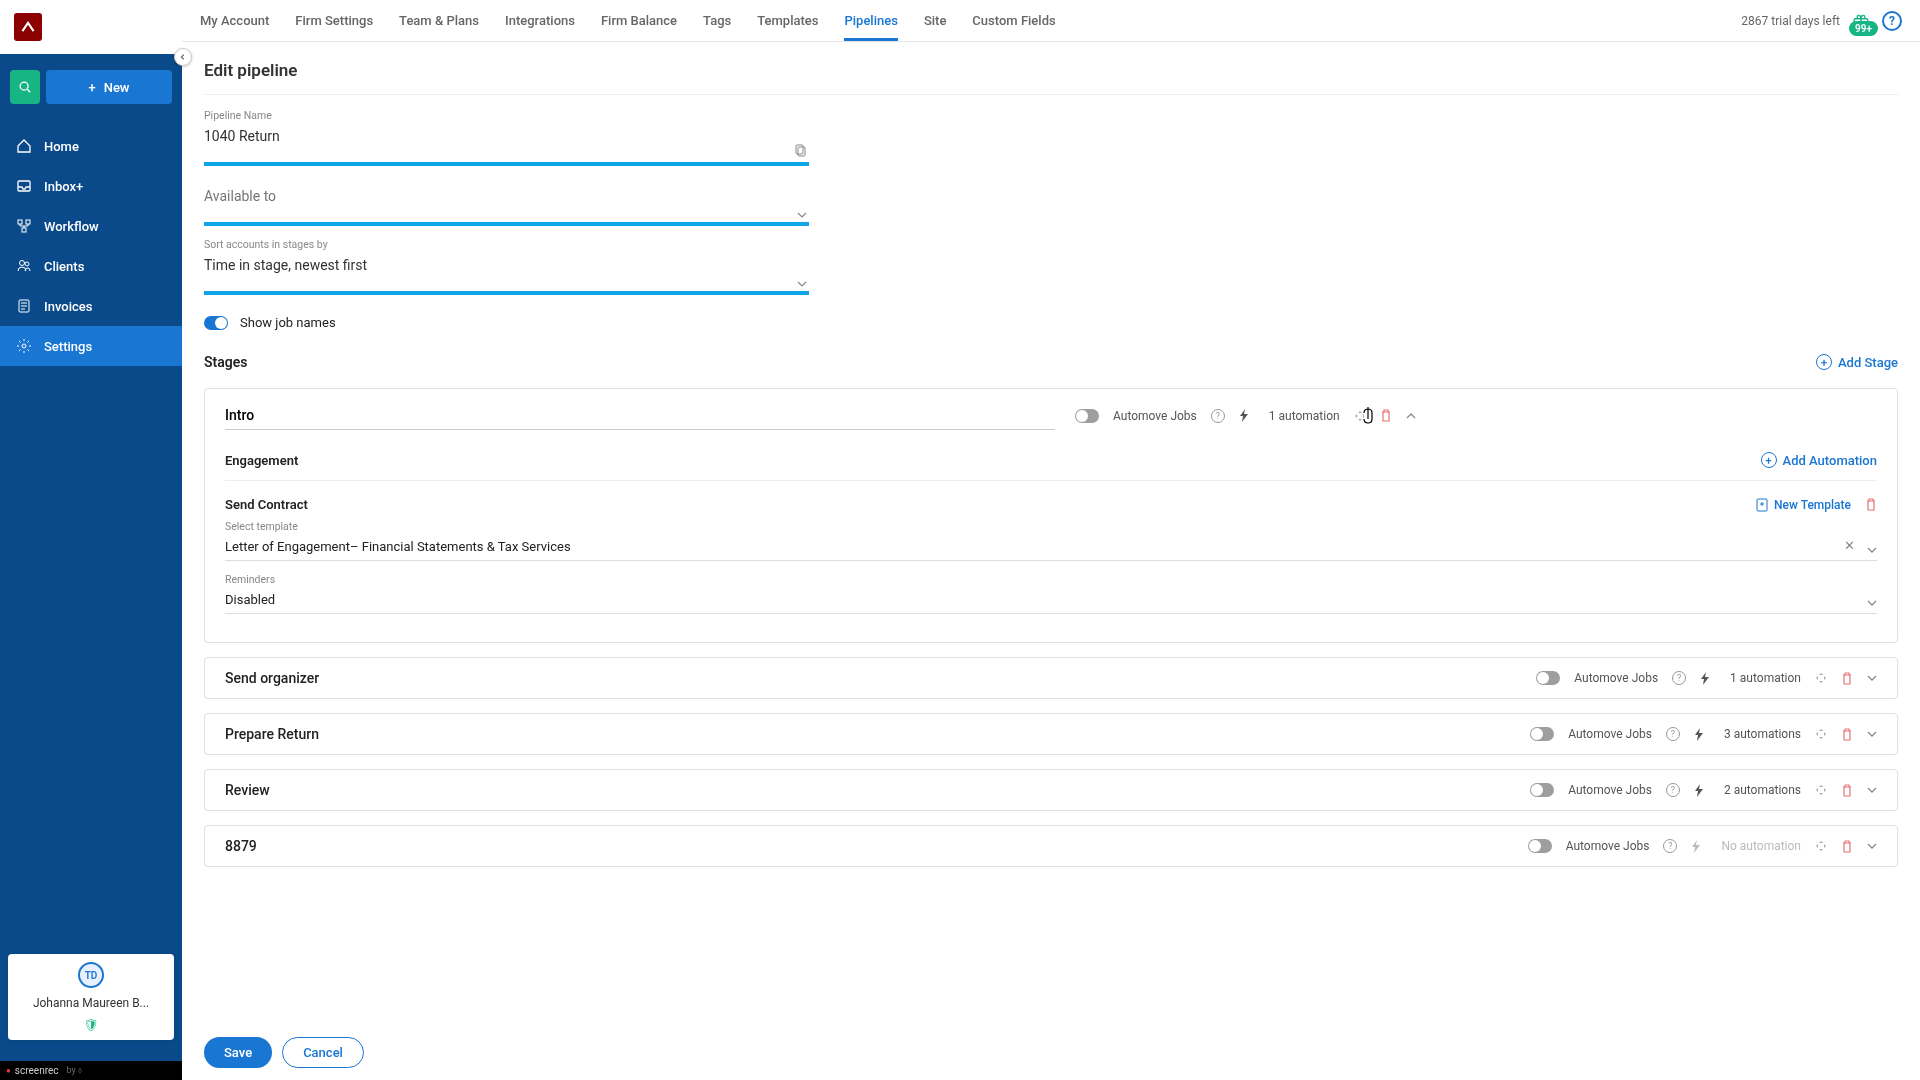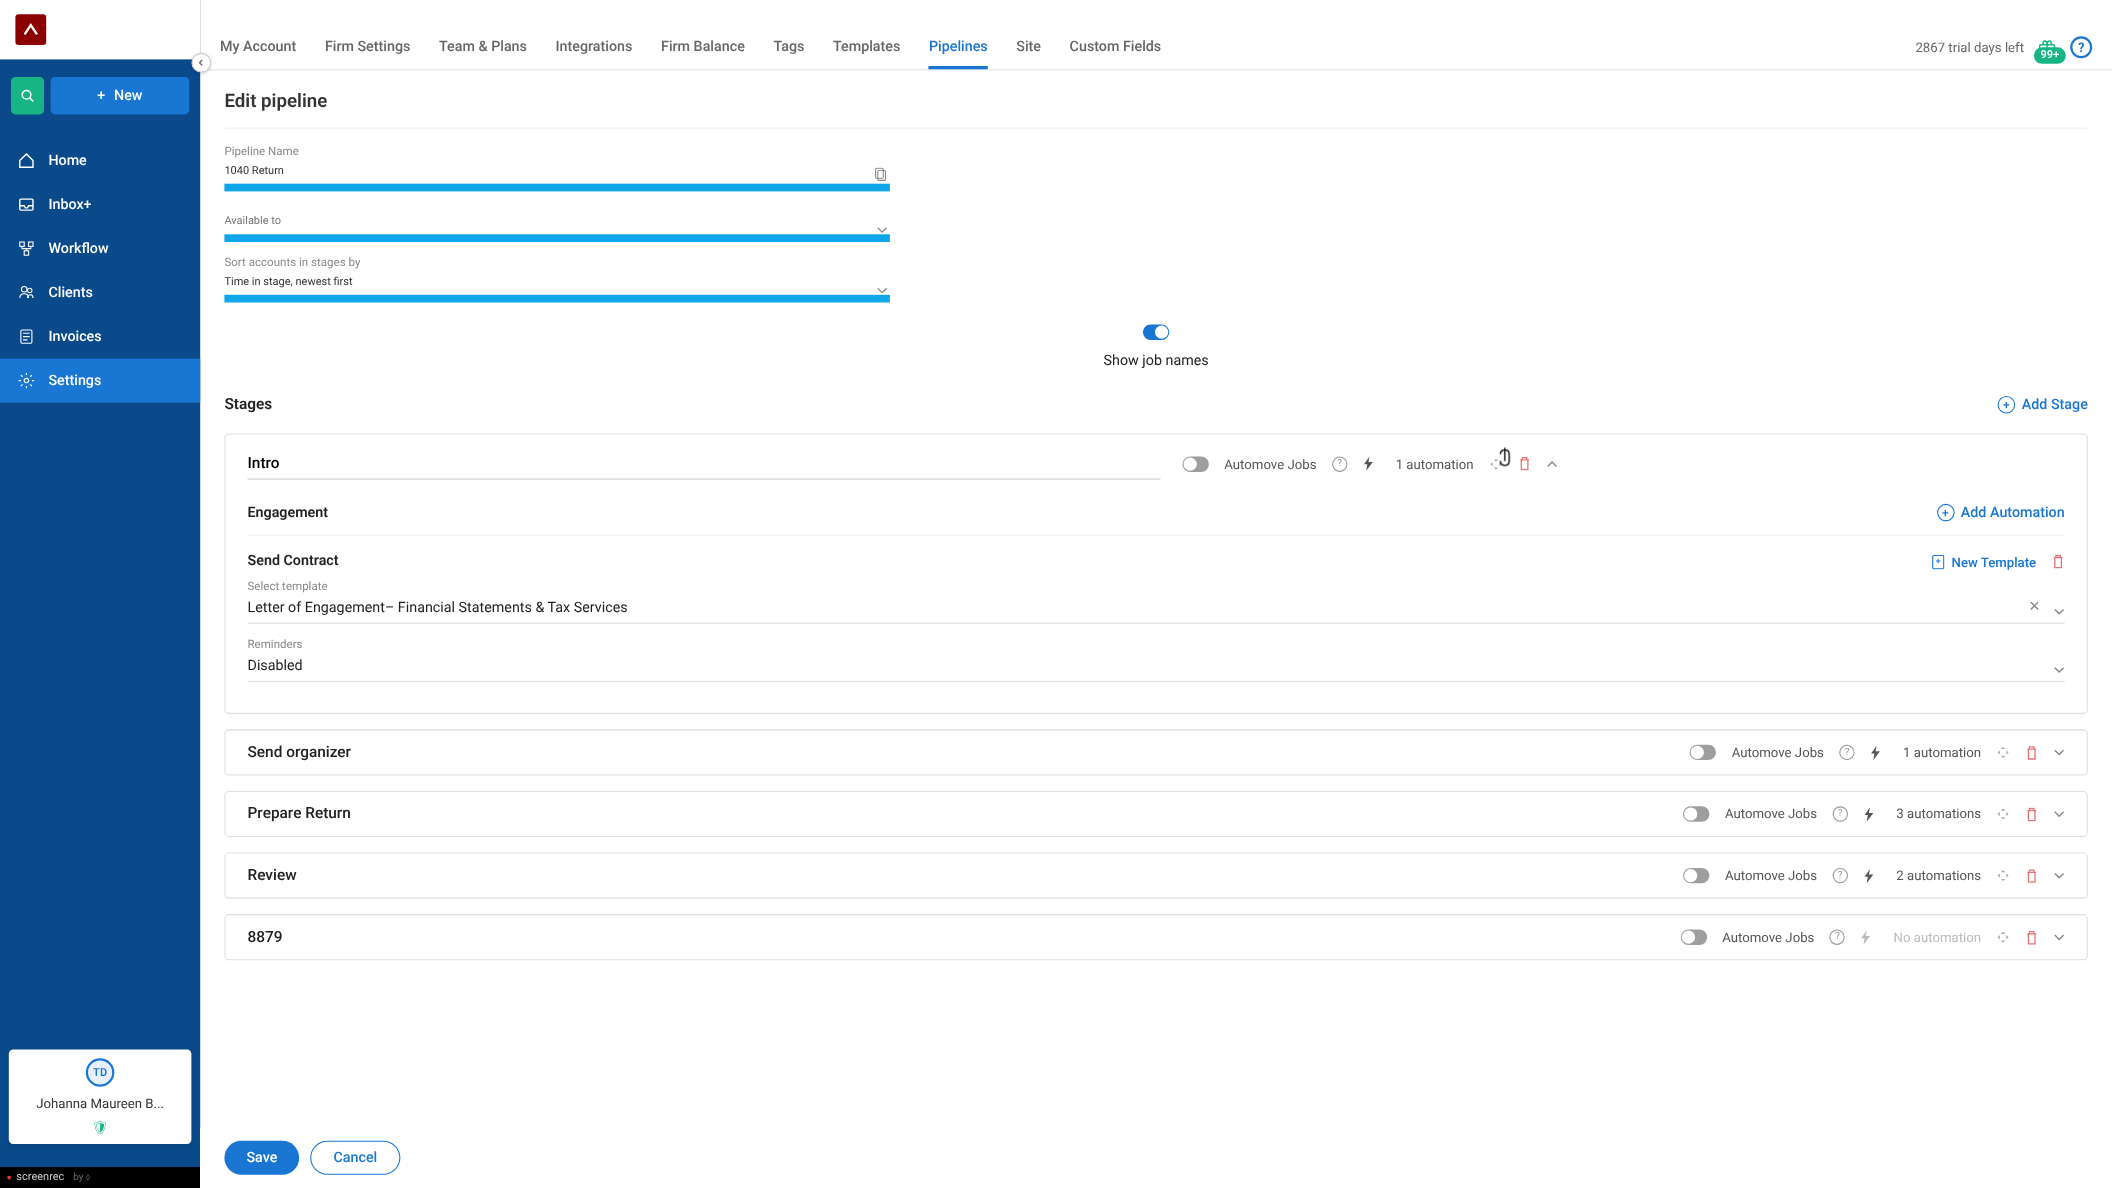--- a/index.html
+++ b/index.html
@@ -18,40 +18,40 @@
 .nav-item { display:flex; align-items:center; gap:12px; padding: 12px 16px; cursor:pointer; font-size: 13px; font-weight:500;}
 .nav-item.active { background: #1976d2; }
 .nav-icon { width: 16px; height: 16px; display:flex; align-items:center; justify-content:center; }
 .user-card { position: absolute; bottom: 40px; left: 8px; right: 8px; background: #fff; color: #333; border-radius: 4px; padding: 8px 10px; display:flex; align-items:center; gap:8px; box-shadow: 0 1px 3px rgba(0,0,0,0.1); flex-direction: column; }
 .avatar { width: 26px; height: 26px; border-radius: 50%; background: #e8f0fe; border: 2px solid #1976d2; display:flex; align-items:center; justify-content:center; font-size:10px; font-weight:600; color:#1976d2;}
 .user-name { font-size: 12px; flex:1; white-space: nowrap; overflow: hidden; text-overflow: ellipsis; }
 .screenrec { position: absolute; bottom: 0; left: 0; right: 0; background: #000; color: #ccc; font-size: 10px; padding: 4px 6px; display:flex; align-items:center; gap:4px;}
 
 
 .main { flex: 1; display: flex; flex-direction: column; overflow: hidden; }
-.topbar { height: 42px; border-bottom: 1px solid #e5e5e5; display:flex; align-items:center; padding: 0 18px; margin-top: 22px; }
+.topbar { height: 42px; border-bottom: 1px solid #e5e5e5; display:flex; align-items:center; padding: 0 18px; }
 .tabs { display:flex; gap: 26px; height: 100%; align-items:center; }
 .tab { font-size: 13px; color: #666; cursor: pointer; height: 100%; display:flex; align-items:center; position: relative; font-weight:500;}
 .tab.active { color: #1976d2; }
 .tab.active::after { content:''; position:absolute; bottom: 0; left:0; right:0; height: 3px; background: #1976d2; }
 .top-right { margin-left:auto; display:flex; align-items:center; gap:12px;justify-content:space-between; }
 .trial { font-size: 12px; color: #666; }
 .badge-99 { background: #18b584; color:#fff; border-radius: 10px; padding: 2px 6px; font-size: 10px; font-weight:600; position: relative;}
 .help-icon { width:20px; height:20px; border: 2px solid #1976d2; border-radius:50%; display:flex; align-items:center; justify-content:center; color:#1976d2; font-weight:bold; font-size:12px; cursor:pointer;}
 
 .content { flex:1; overflow-y: auto; padding: 18px 22px 70px 22px; position: relative; }
 .page-title { font-size: 17px; font-weight: 600; color: #333; padding-bottom: 14px; border-bottom: 1px solid #eee; margin-bottom: 14px; }
 
 .field { width: 605px; margin-bottom: 10px; position: relative; }
 .field-label { font-size: 10.5px; color: #888; margin-bottom: 2px; display:block; }
-.field-input { width: 100%; border: none; border-bottom: 7px solid #0ea5e9; padding: 4px 0 6px; font-size: 10px; color: #333; outline: none; background: transparent; }
+.field-input { width: 100%; border: none; border-bottom: 4px solid #0ea5e9; padding: 4px 0 18px; font-size: 14px; color: #333; outline: none; background: transparent; }
 .field-icon-right { position: absolute; right: 2px; bottom: 8px; color: #888; font-size: 12px; }
 .chevron { position: absolute; right: 2px; bottom: 8px; color: #888; pointer-events: none; }
 
-.toggle-row { display:flex; align-items:center; gap:12px; margin-top: 20px; margin-bottom: 24px; flex-direction: column; }
+.toggle-row { display:flex; align-items:center; gap:12px; margin-top: 20px; margin-bottom: 24px; }
 .toggle { width: 24px; height: 14px; border-radius: 7px; position: relative; }
 .toggle.on { background: #1976d2; }
 .toggle.off { background: #9e9e9e; }
 .toggle-knob { width: 12px; height: 12px; background: #fff; border-radius: 50%; position: absolute; top: 1px; }
 .toggle.on .toggle-knob { right: 1px; }
 .toggle.off .toggle-knob { left: 1px; }
 
 .stages-header { display:flex; align-items:center; margin-bottom: 18px; }
 .stages-title { font-size: 14px; font-weight: 600; }
 .add-link { margin-left:auto; display:flex; align-items:center; gap:6px; color:#1976d2; font-size:13px; font-weight:500; cursor:pointer; }

